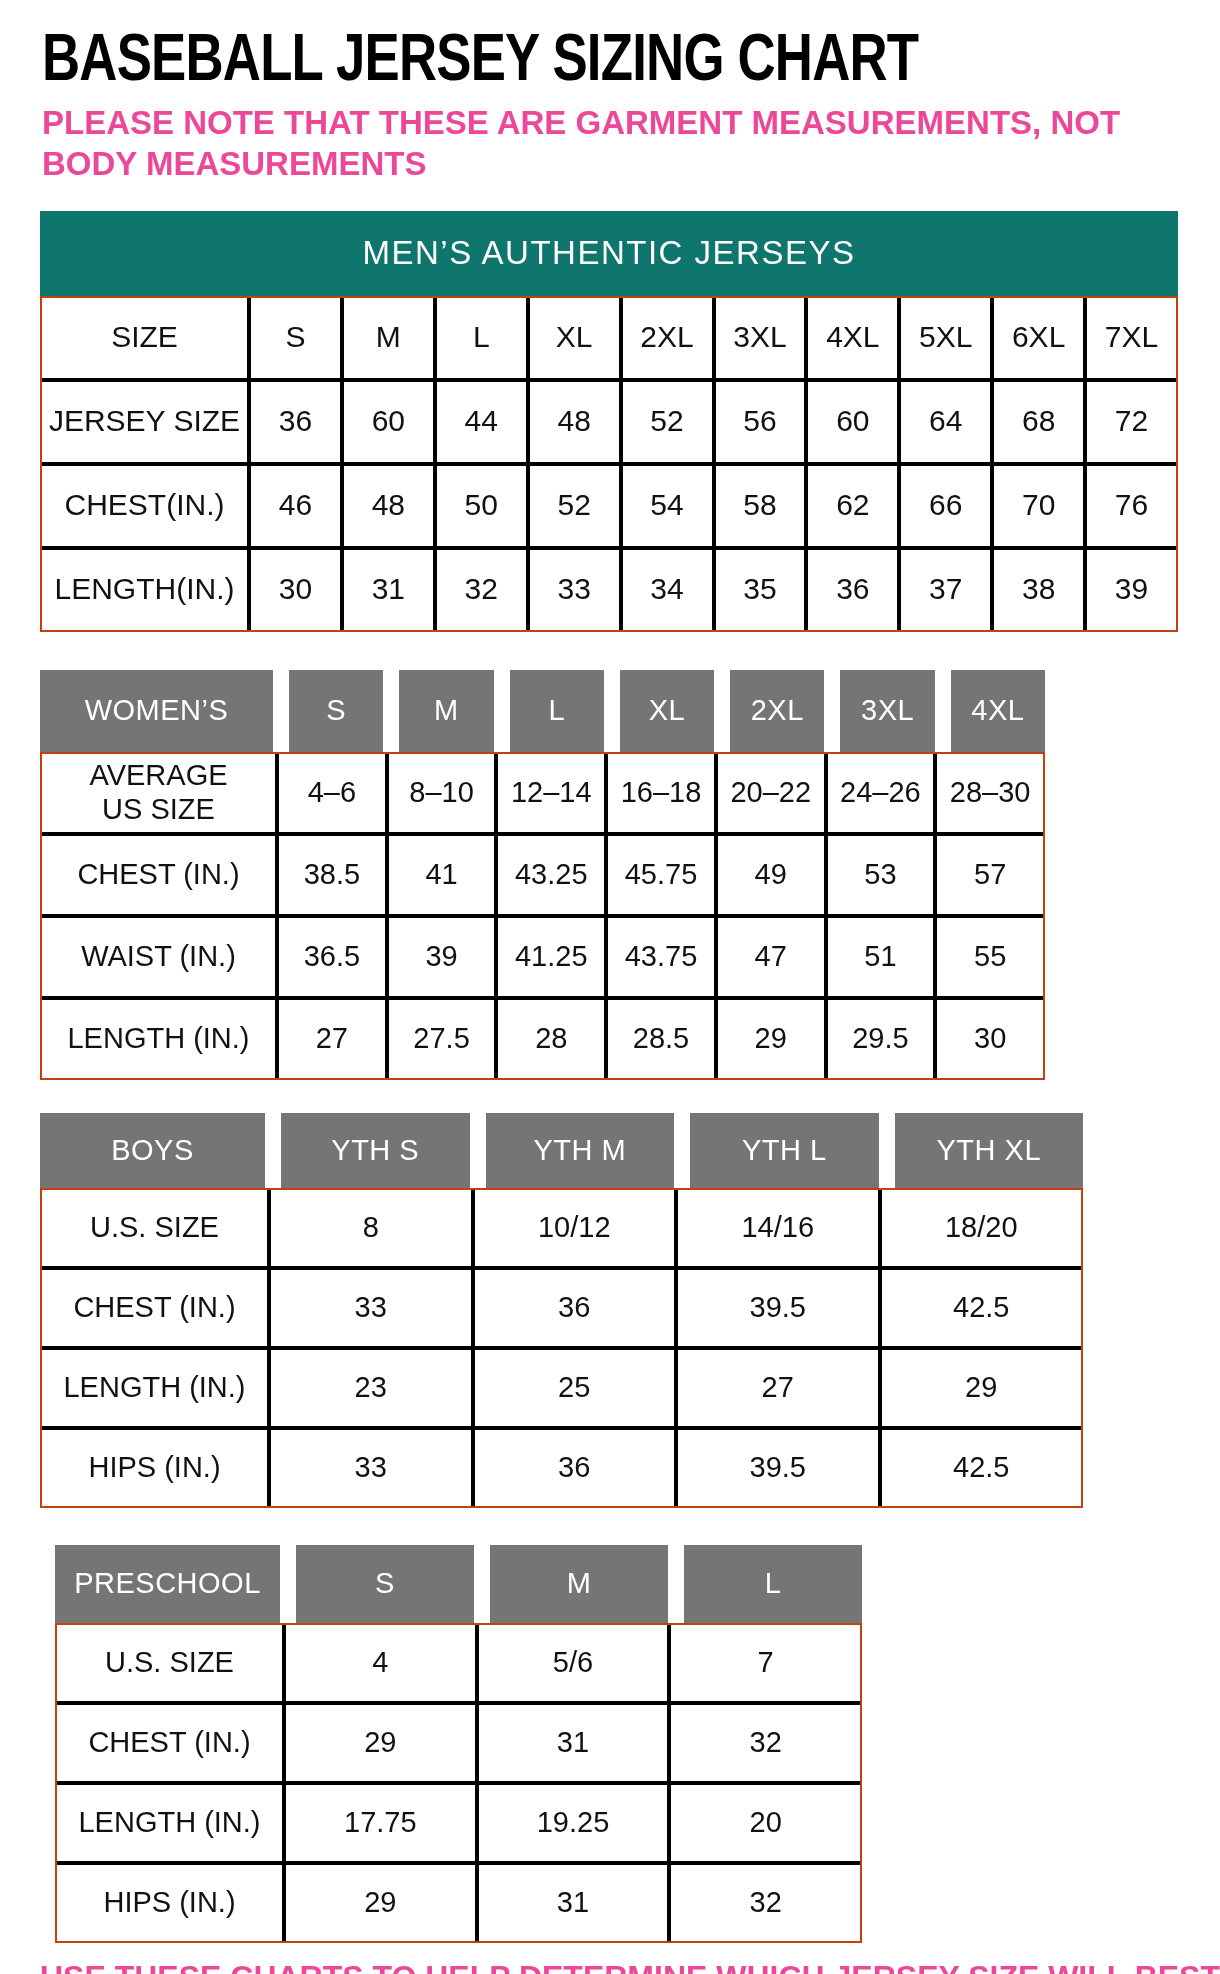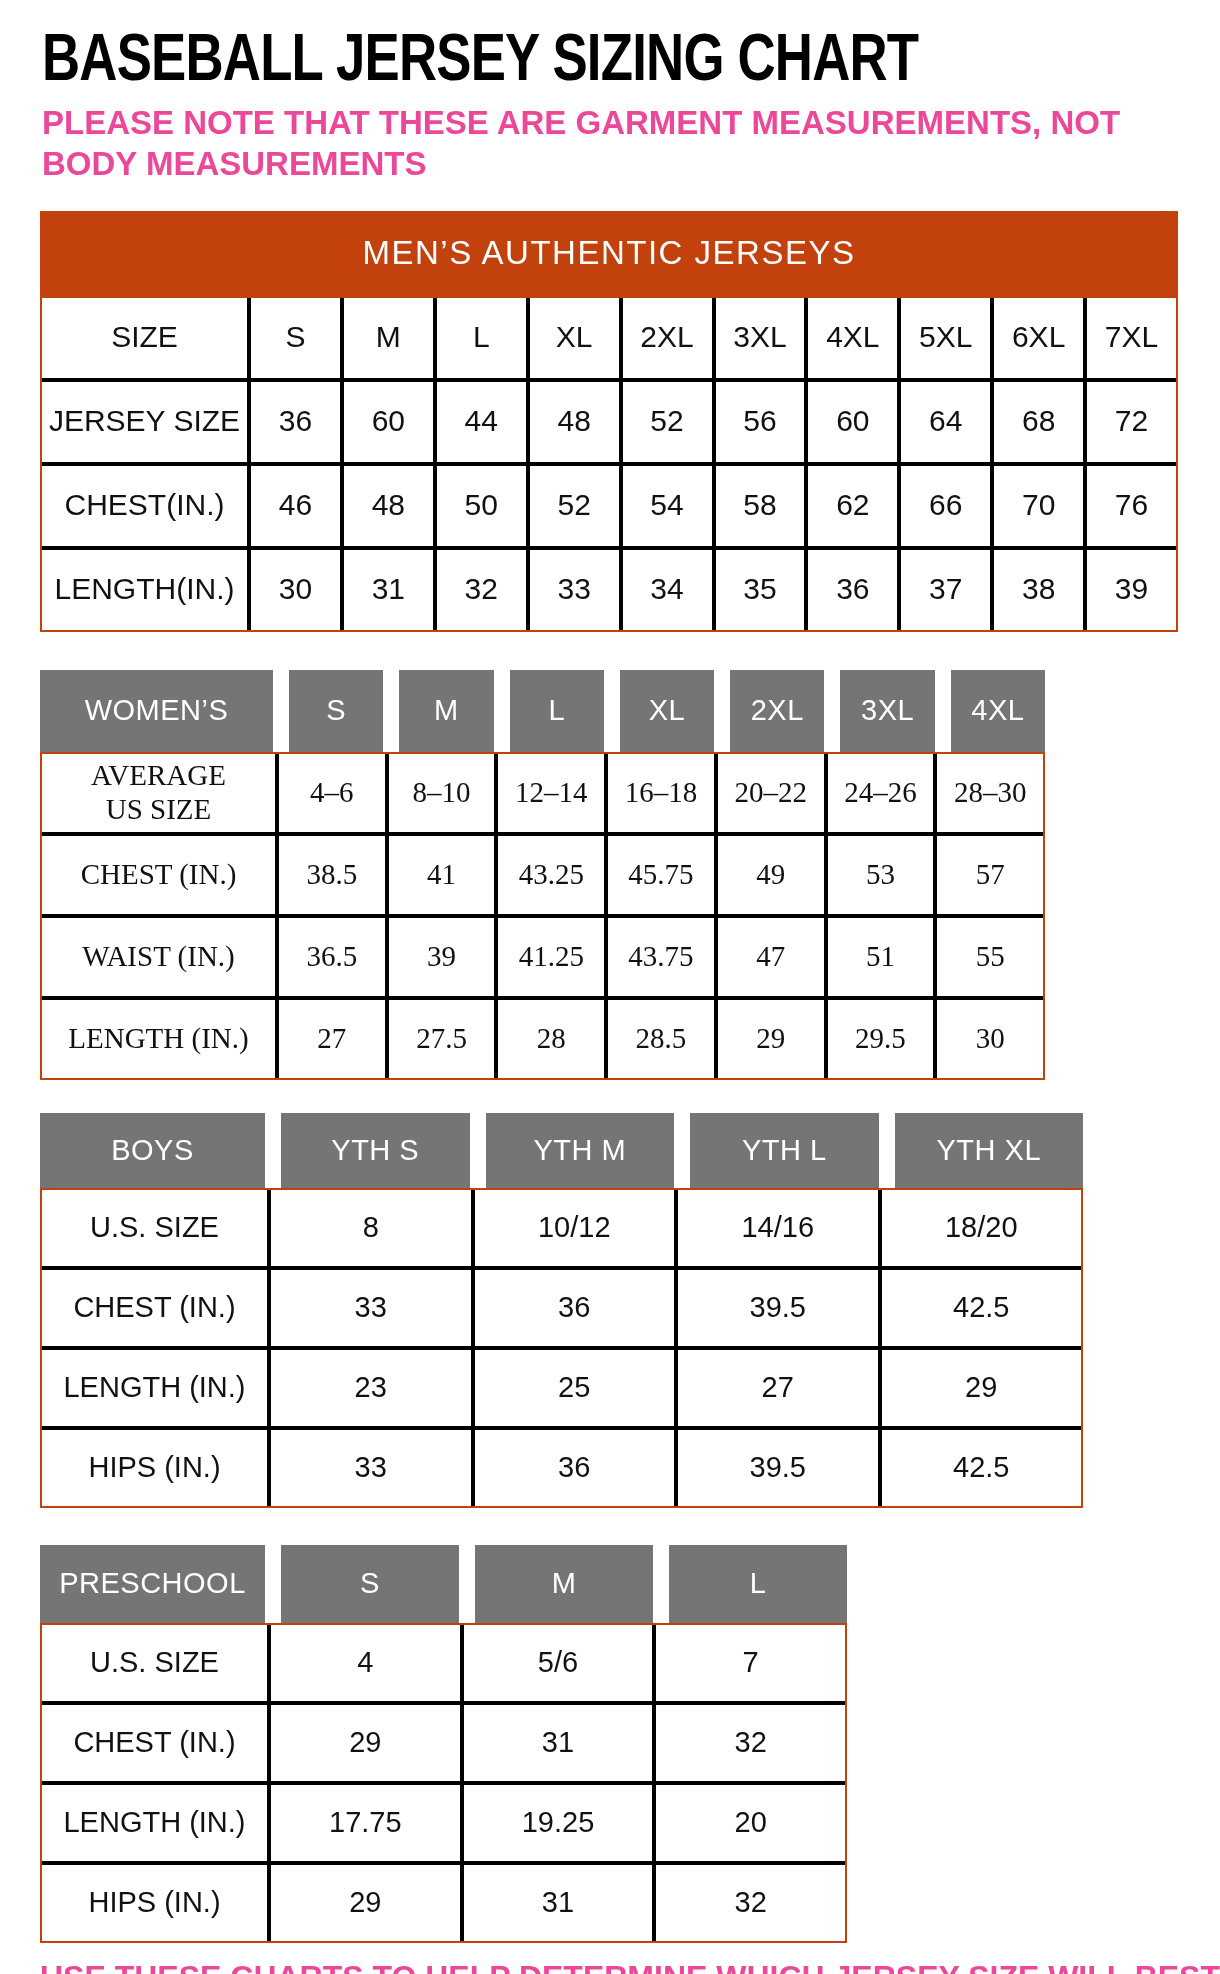--- a/index.html
+++ b/index.html
@@ -35,24 +35,24 @@
     letter-spacing: 0px;
     font-weight: bold;
   }
   .note.top { max-width: 1120px; margin: 0 0 26px 2px; }
   .note.bottom { font-size: 32px; margin-top: 14px; white-space: nowrap; }
 
   
   .chart { margin-bottom: 38px; }
   .chart.women { margin-bottom: 33px; }
   .chart.boys { margin-bottom: 37px; }
-  .chart.preschool { margin-bottom: 0; }
+  .chart.preschool { margin-bottom: 0; margin-left: 15px; }
 
   .banner {
-    background: #c2410c;
+    background: #0f766e;
     color: #ffffff;
     height: 85px;
     display: flex;
     align-items: center;
     justify-content: center;
     font-size: 33px;
     letter-spacing: 1.5px;
   }
 
   .grid { display: grid; }
@@ -87,21 +87,21 @@
   
   .men { width: 1138px; }
   .men .grid { grid-template-columns: 205px repeat(10, 1fr); }
   .men .grid.body { grid-auto-rows: 80px; }
   .men .cell { font-size: 30px; }
 
   
   .women { width: 1005px; }
   .women .grid { grid-template-columns: 233px repeat(7, 1fr); }
   .women .grid.head .hcell { height: 82px; }
-  .women .grid.body { grid-auto-rows: 78px; font-family: Liberation Serif, serif; }
+  .women .grid.body { grid-auto-rows: 78px; }
 
   
   .boys { width: 1043px; }
   .boys .grid { grid-template-columns: 225px repeat(4, 1fr); }
   .boys .grid.head .hcell { height: 75px; }
   .boys .grid.body { grid-auto-rows: 76px; }
 
   
   .preschool { width: 807px; }
   .preschool .grid { grid-template-columns: 225px repeat(3, 1fr); }

